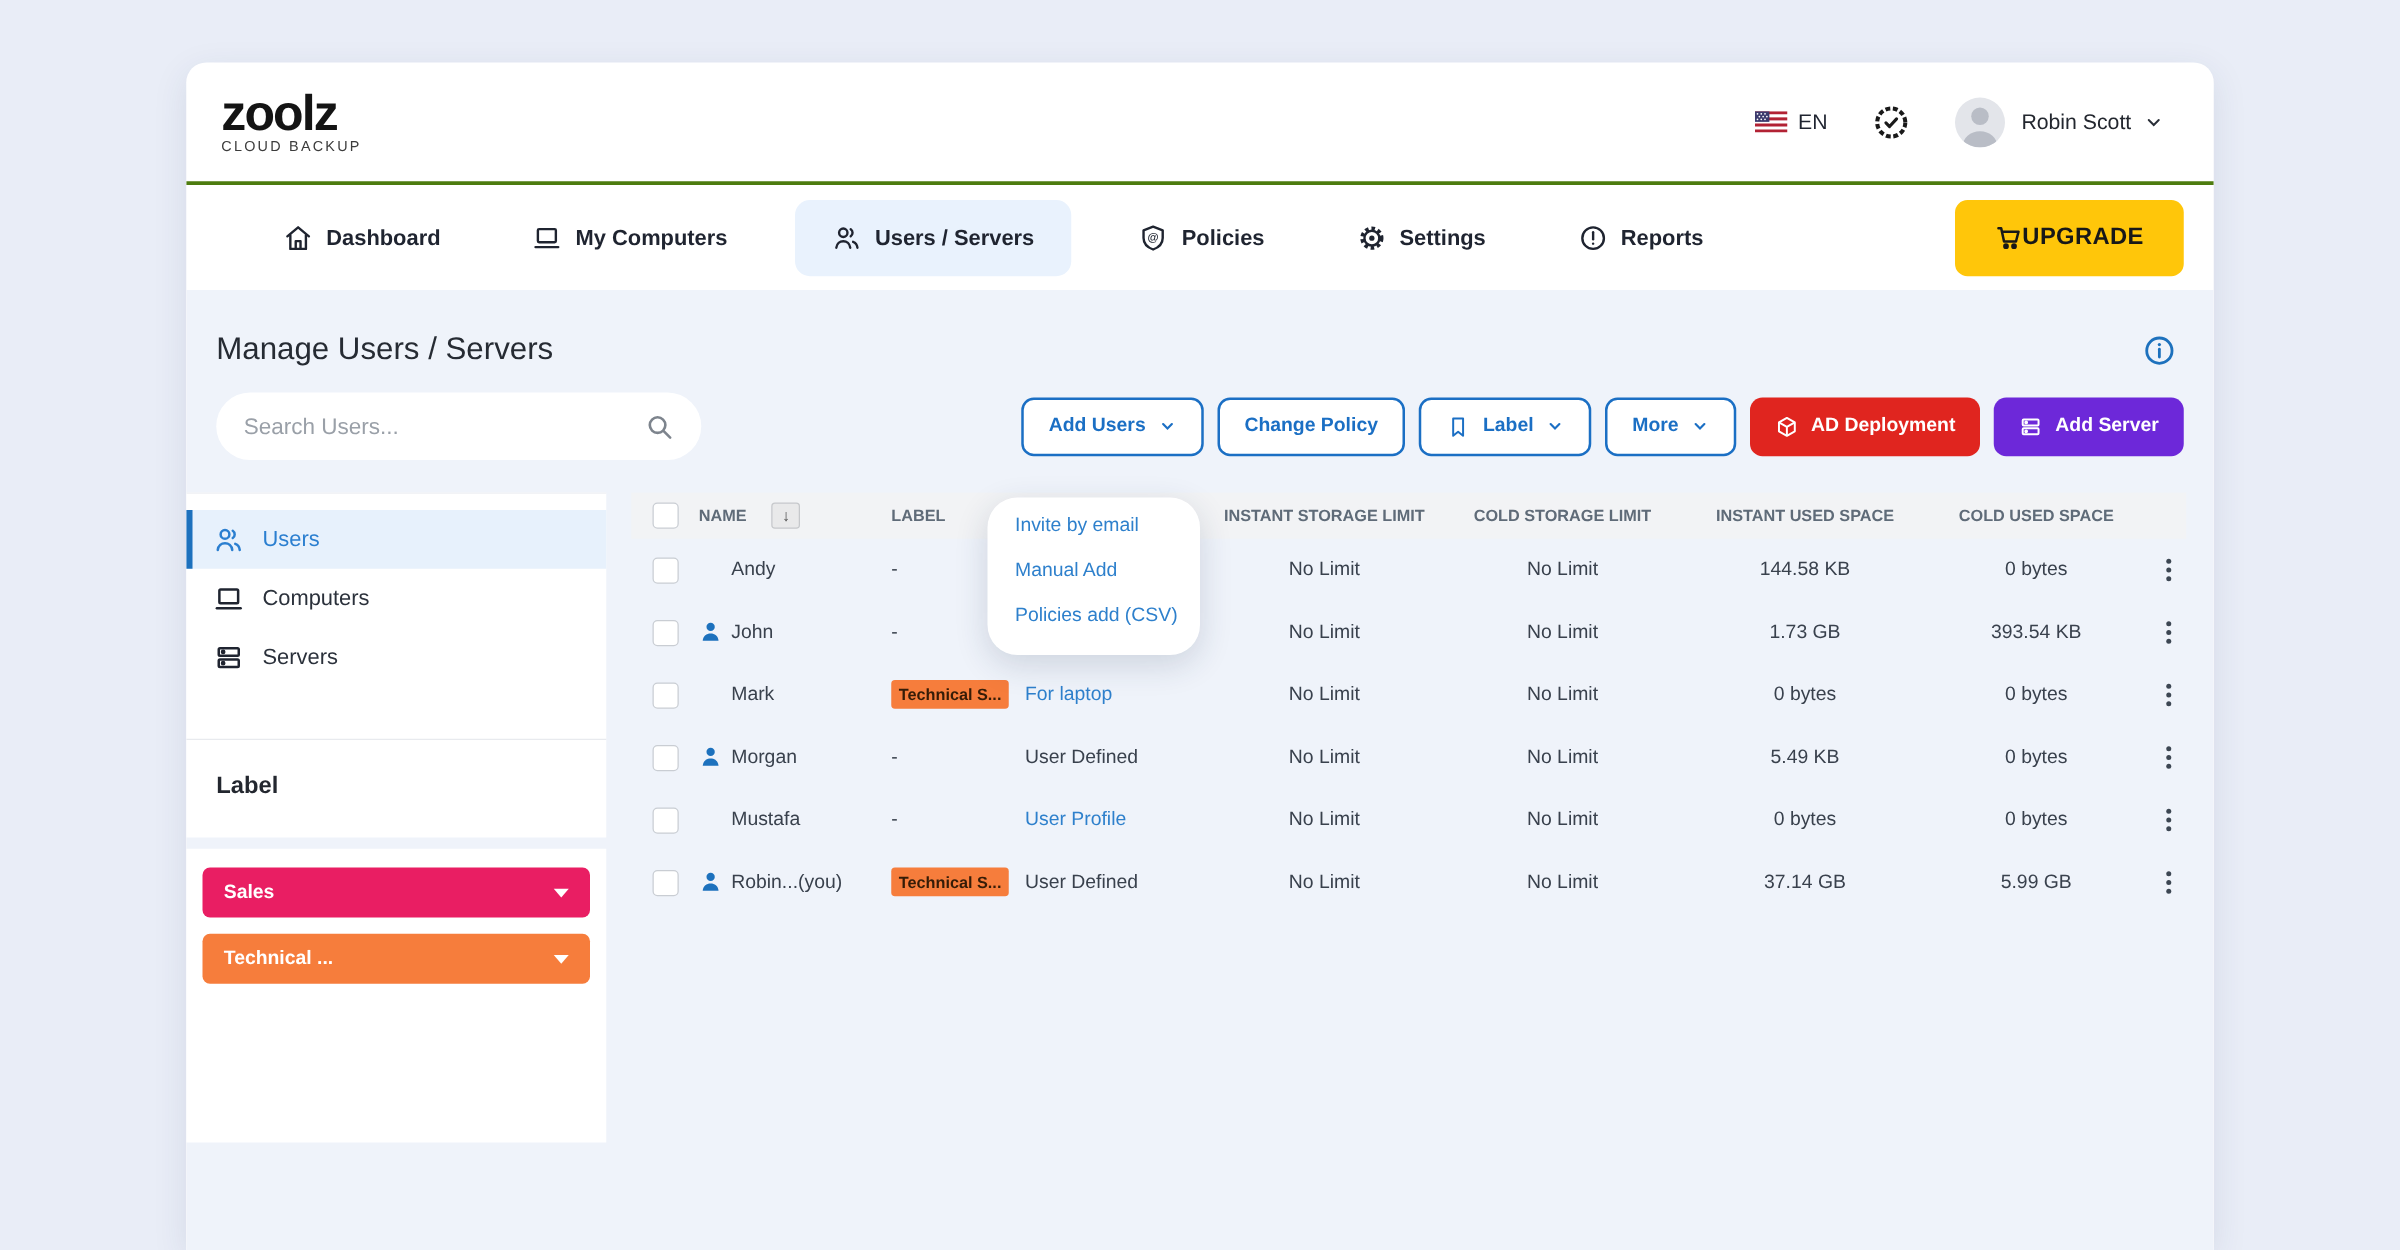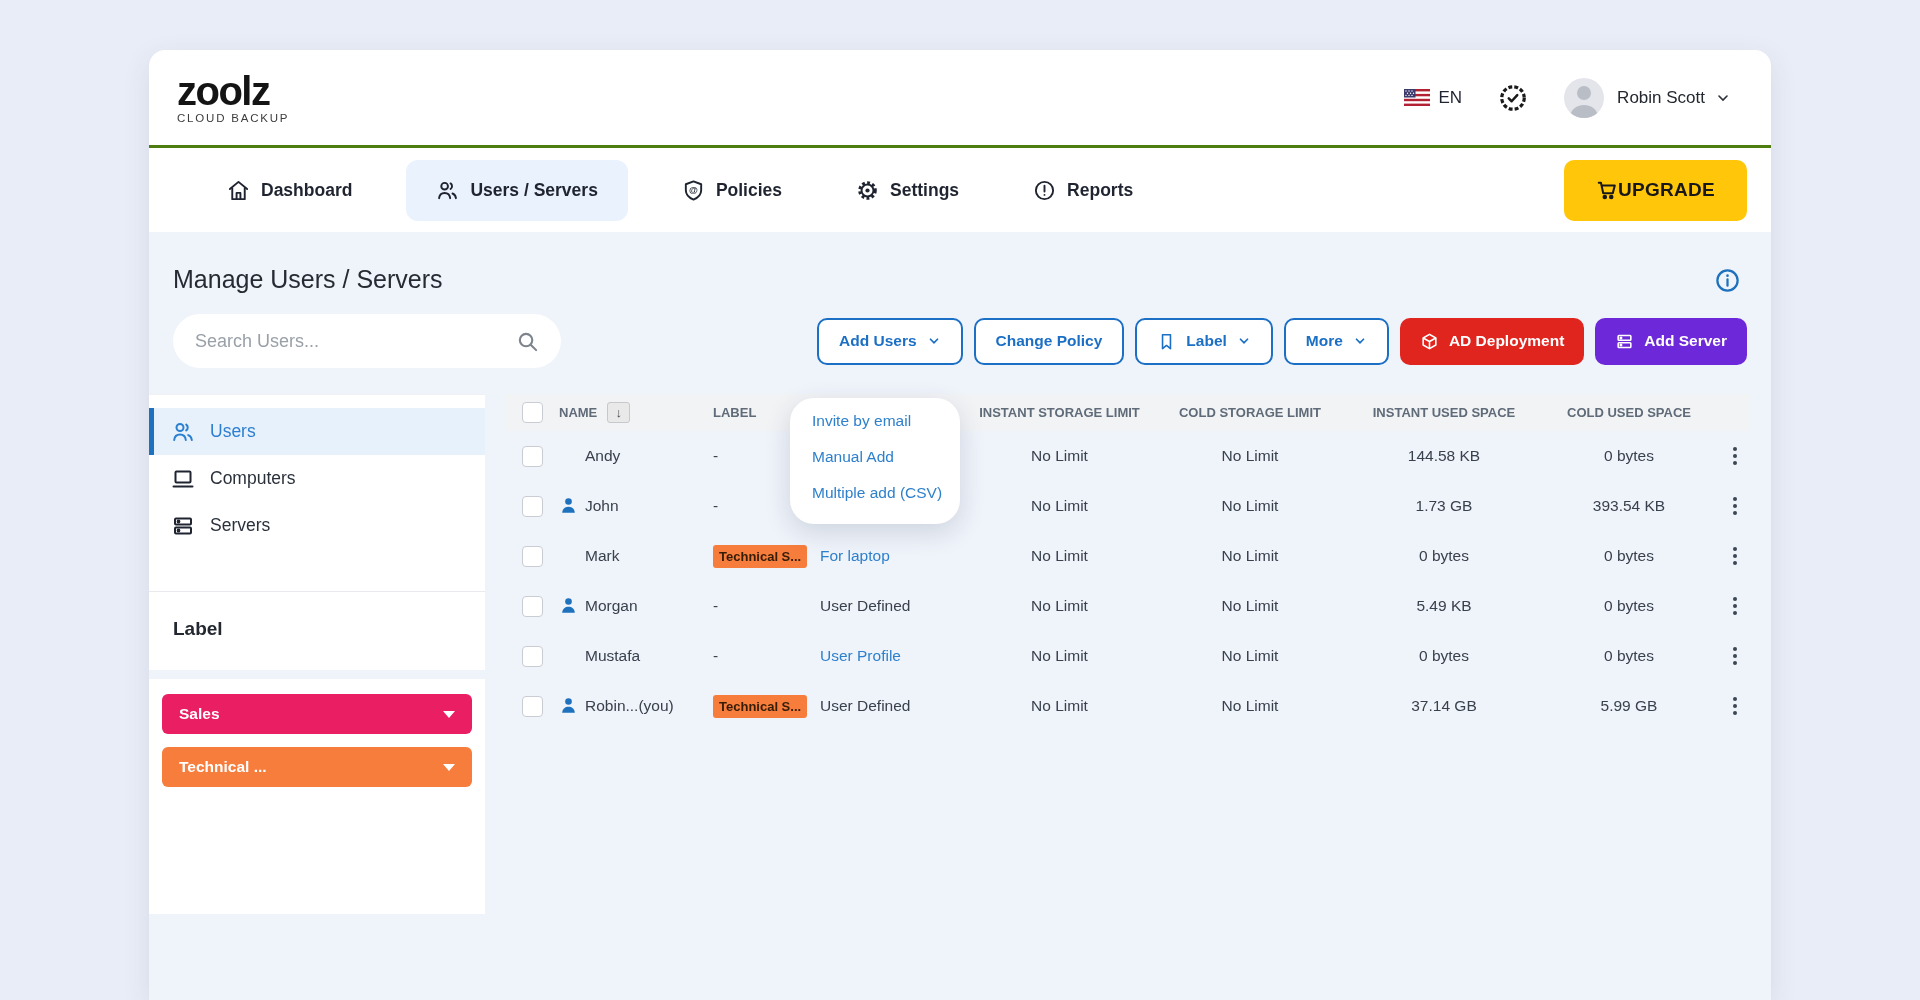--- a/index.html
+++ b/index.html
@@ -74,21 +74,21 @@
   .lb-developers { background:#e8453c; }
   .lb-qa { background:#0b72b8; }
   .lb-sales { background:#e91e63; }
   .lb-technical { background:#f67d3c; }
   .tri { width:0; height:0; border-left:6px solid transparent; border-right:6px solid transparent; border-top:7px solid #fff; }
 
   
   .table-area { flex:1; }
   .trow { display:grid; grid-template-columns:54px 145px 108px 155px 185px 196px 192px 178px 1fr; align-items:center; }
   .thead { height:37px; background:#f2f3f5; font-size:13px; font-weight:700; color:#5f6b78; }
-  .thead .cname { display:flex; align-items:center; gap:10px; }
+  .thead .cname { display:flex; align-items:center; gap:20px; }
   .sortbox { width:23px; height:21px; background:#e9e9ea; border:1px solid #c6c8cb; border-radius:3px;
              display:flex; align-items:center; justify-content:center; font-size:13px; color:#4c4c4c; cursor:pointer; }
   .num { text-align:center; }
   .checkbox { width:21px; height:21px; background:#fff; border:1.5px solid #c9cdd3; border-radius:4px; margin-left:17px; cursor:pointer; }
   .drow { height:50px; font-size:15.5px; color:#39414d; }
   .ncell { display:flex; align-items:center; }
   .icon-slot { width:26px; height:20px; flex:none; }
   .icon-slot svg { width:19px; height:19px; }
   .lblcell { padding-left:9px; }
   .badge { background:#f67d3c; color:#351c07; font-size:13px; font-weight:700; padding:4px 6px; border-radius:3px; white-space:nowrap; }
@@ -160,20 +160,27 @@
 
     <div class="nav">
       <div class="tab">
         <svg class="nicon" viewBox="0 0 24 24" fill="none" stroke="currentColor" stroke-width="2" stroke-linecap="round" stroke-linejoin="round">
             <path d="M3 10.5L12 3l9 7.5"></path>
             <path d="M5.5 9.5V21h13V9.5"></path>
             <path d="M10 21v-6.5h4V21"></path>
           </svg>
         <span>Dashboard</span>
       </div>
+      <div class="tab">
+        <svg class="nicon" viewBox="0 0 24 24" fill="none" stroke="currentColor" stroke-width="2" stroke-linecap="round">
+            <rect x="4.5" y="4.5" width="15" height="11" rx="1"></rect>
+            <path d="M2.5 19.5h19"></path>
+          </svg>
+        <span>My Computers</span>
+      </div>
       <div class="tab active">
         <svg class="nicon" viewBox="0 0 24 24" fill="none" stroke="currentColor" stroke-width="2" stroke-linecap="round">
             <circle cx="9" cy="7.5" r="3.5"></circle>
             <path d="M3.2 20c.4-3.4 2.9-5.4 5.8-5.4s5.4 2 5.8 5.4"></path>
             <path d="M15.2 4.6a3.5 3.5 0 0 1 0 5.8"></path>
             <path d="M17.2 15.1c2.1.7 3.3 2.3 3.6 4.9"></path>
           </svg>
         <span>Users / Servers</span>
       </div>
       <div class="tab">
@@ -469,15 +476,15 @@
               </div>
           </div>
         </div>
       </div>
     </div>
   </div>
 
   <div class="menu">
     <div class="menu-item">Invite by email</div>
     <div class="menu-item">Manual Add</div>
-    <div class="menu-item">Multiple add (CSV)</div>
+    <div class="menu-item">Policies add (CSV)</div>
   </div>
 </div>
 
 </body></html>

